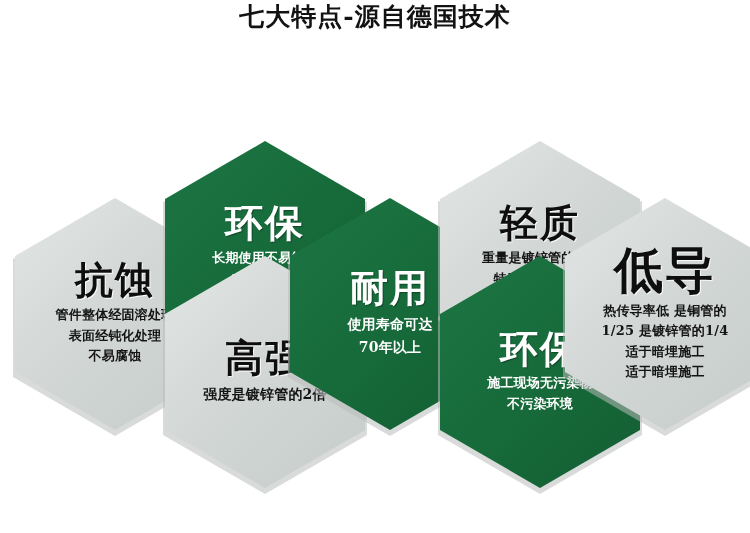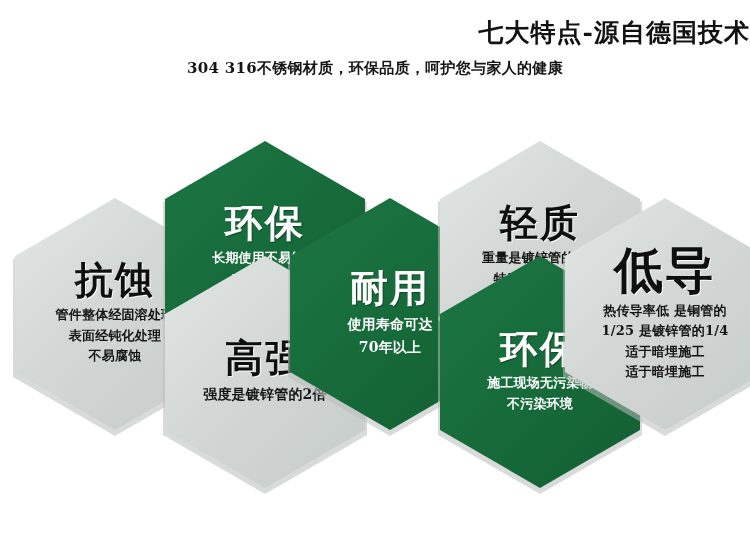--- a/index.html
+++ b/index.html
@@ -18,28 +18,27 @@
   
   #header {
     position: absolute;
     top: 0;
     left: 0;
     width: 750px;
     text-align: center;
   }
   #main-title {
     margin: 0;
-    padding-top: 18px;
+    padding-top: 2px;
     font-family: "DejaVu Serif", "Liberation Serif", serif;
     font-size: 25px;
     font-weight: bold;
     letter-spacing: 1px;
     color: #121212;
     line-height: 1.2;
-    text-align: right;
   }
   #sub-title {
     margin: 0;
     padding-top: 11px;
     font-family: "DejaVu Serif", "Liberation Serif", serif;
     font-size: 15px;
     font-weight: bold;
     color: #161616;
     letter-spacing: 0.3px;
   }
@@ -116,21 +115,20 @@
 
   
   .hex.small-head .headline { font-size: 49px; }
   .hex.tiny-lines .lines { font-size: 13px; line-height: 1.58; }
 </style>
 </head>
 <body>
 
 <div id="header">
   <h1 id="main-title">七大特点-源自德国技术</h1>
-  <p id="sub-title">304 316不锈钢材质，环保品质，呵护您与家人的健康</p>
 </div>
 
 <div id="honeycomb">
 
   <div class="hex-shadow" style="left:13px; top:200px;"></div>
   <div class="hex gray tiny-lines" style="left:15px; top:198px;">
     <div class="headline">抗蚀</div>
     <div class="lines">
       <div>管件整体经固溶处理</div>
       <div>表面经钝化处理</div>

